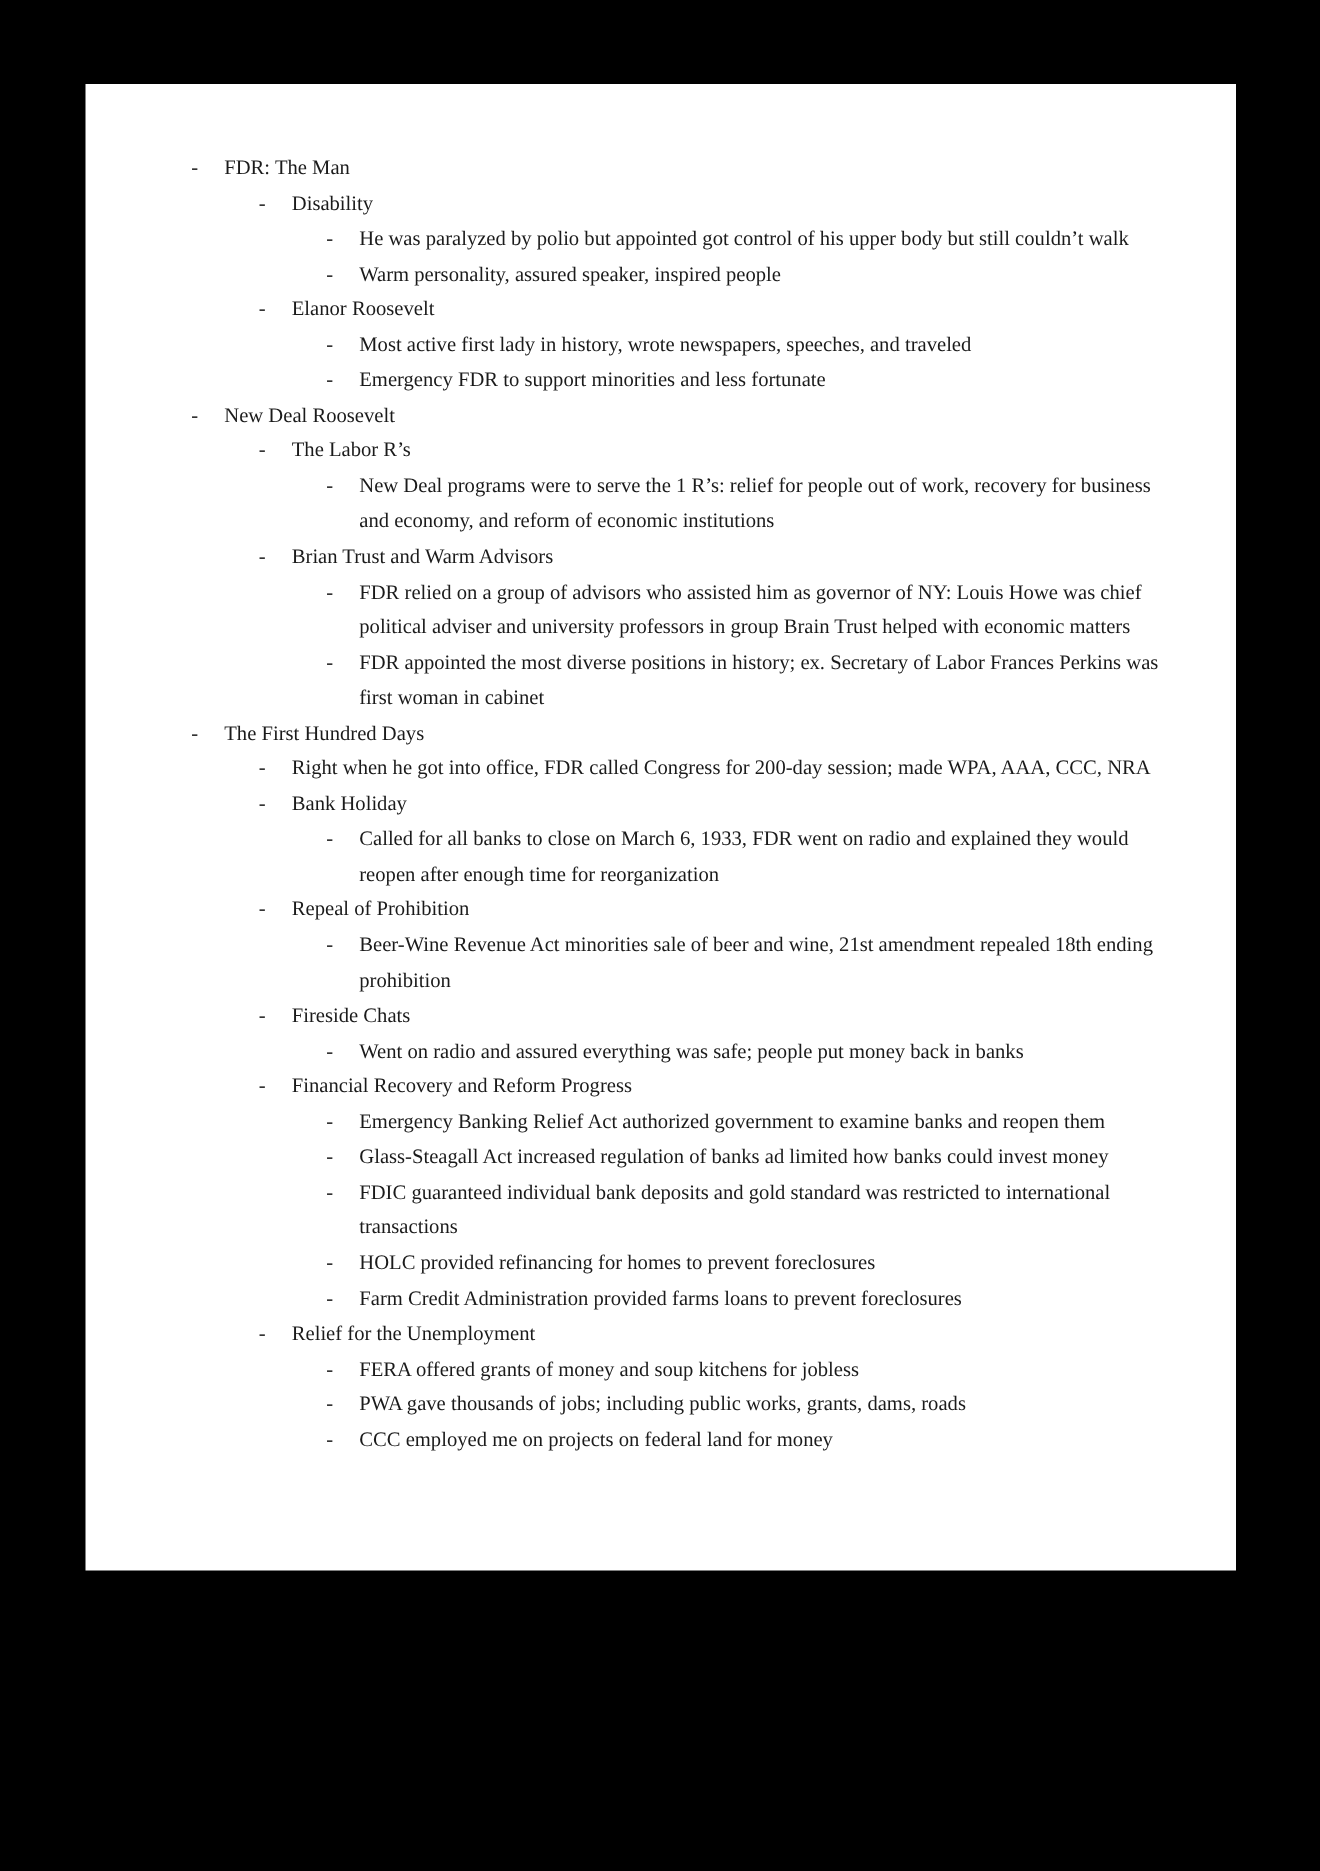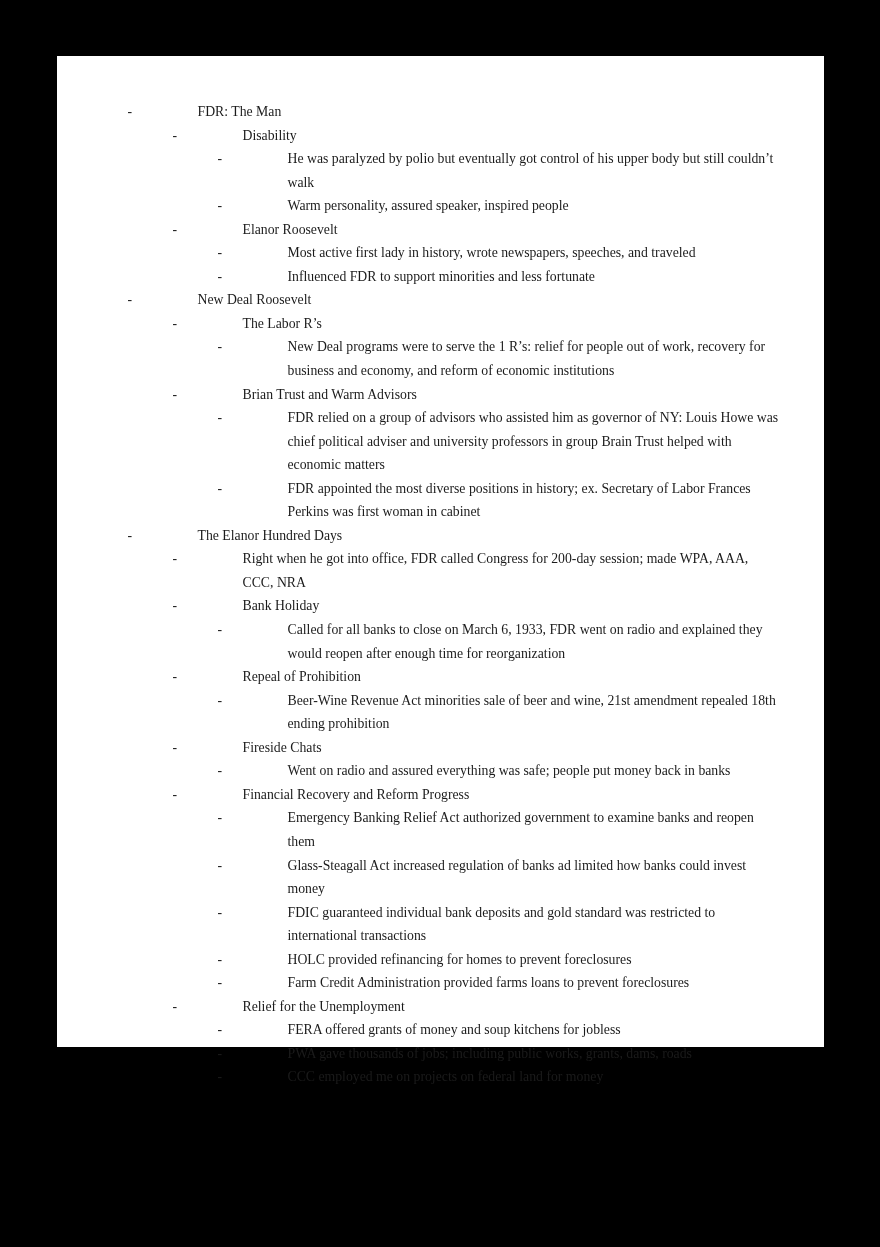--- a/index.html
+++ b/index.html
@@ -34,58 +34,57 @@
     font-size: 13.75px;
     line-height: 23.55px;
     color: #1b1b1b;
   }
   .item .dash {
     flex: 0 0 22px;
     width: 22px;
   }
   .item .text {
     flex: 1 1 auto;
-    margin-left: 48px;
   }
   .l1 { margin-left: 0; }
   .l2 { margin-left: 45px; }
   .l3 { margin-left: 90px; }
 </style>
 </head>
 <body>
 
 <div class="page">
   <div class="content">
       <div class="item l1">
         <span class="dash">-</span>
         <span class="text">FDR: The Man</span>
       </div>
       <div class="item l2">
         <span class="dash">-</span>
         <span class="text">Disability</span>
       </div>
       <div class="item l3">
         <span class="dash">-</span>
-        <span class="text">He was paralyzed by polio but eventually got control of his upper body but still couldn’t walk</span>
+        <span class="text">He was paralyzed by polio but appointed got control of his upper body but still couldn’t walk</span>
       </div>
       <div class="item l3">
         <span class="dash">-</span>
         <span class="text">Warm personality, assured speaker, inspired people</span>
       </div>
       <div class="item l2">
         <span class="dash">-</span>
         <span class="text">Elanor Roosevelt</span>
       </div>
       <div class="item l3">
         <span class="dash">-</span>
         <span class="text">Most active first lady in history, wrote newspapers, speeches, and traveled</span>
       </div>
       <div class="item l3">
         <span class="dash">-</span>
-        <span class="text">Influenced FDR to support minorities and less fortunate</span>
+        <span class="text">Emergency FDR to support minorities and less fortunate</span>
       </div>
       <div class="item l1">
         <span class="dash">-</span>
         <span class="text">New Deal Roosevelt</span>
       </div>
       <div class="item l2">
         <span class="dash">-</span>
         <span class="text">The Labor R’s</span>
       </div>
       <div class="item l3">
@@ -99,21 +98,21 @@
       <div class="item l3">
         <span class="dash">-</span>
         <span class="text">FDR relied on a group of advisors who assisted him as governor of NY: Louis Howe was chief political adviser and university professors in group Brain Trust helped with economic matters</span>
       </div>
       <div class="item l3">
         <span class="dash">-</span>
         <span class="text">FDR appointed the most diverse positions in history; ex. Secretary of Labor Frances Perkins was first woman in cabinet</span>
       </div>
       <div class="item l1">
         <span class="dash">-</span>
-        <span class="text">The Elanor Hundred Days</span>
+        <span class="text">The First Hundred Days</span>
       </div>
       <div class="item l2">
         <span class="dash">-</span>
         <span class="text">Right when he got into office, FDR called Congress for 200-day session; made WPA, AAA, CCC, NRA</span>
       </div>
       <div class="item l2">
         <span class="dash">-</span>
         <span class="text">Bank Holiday</span>
       </div>
       <div class="item l3">

